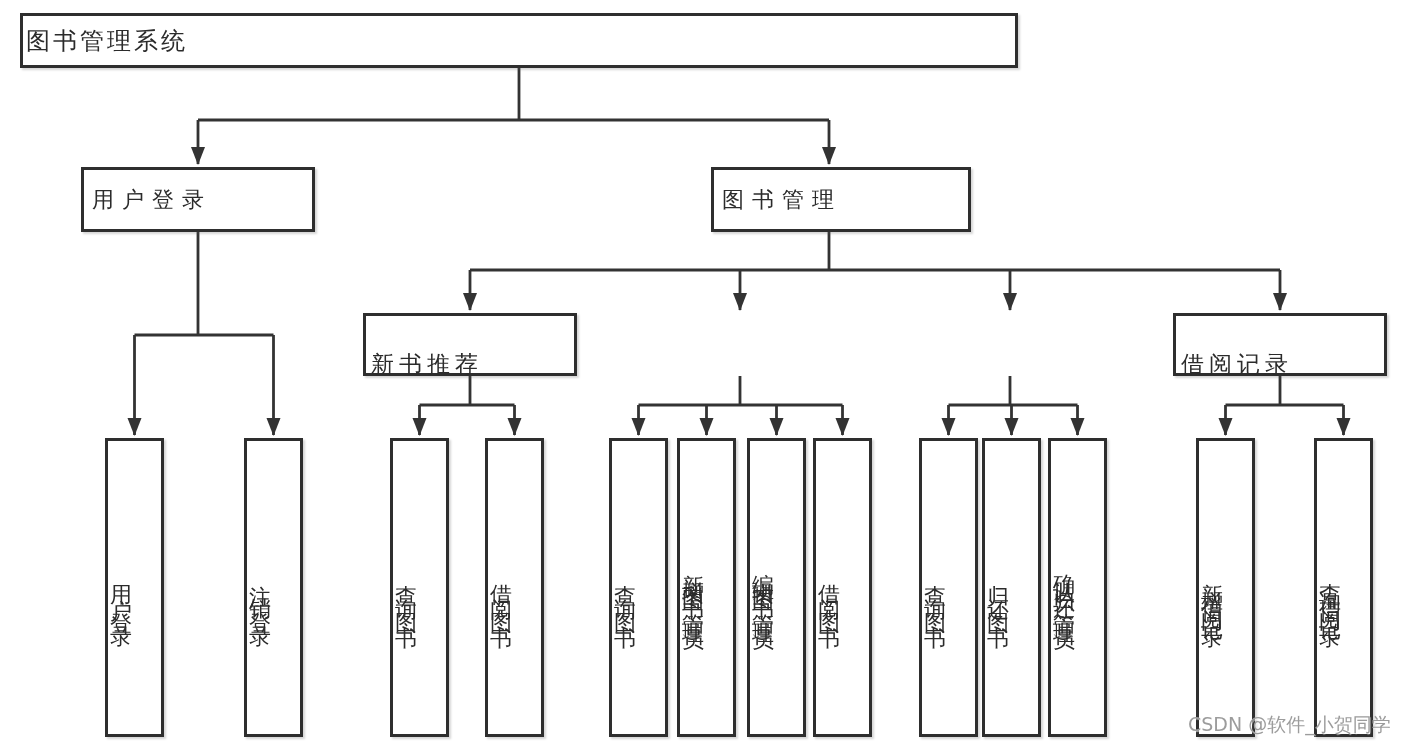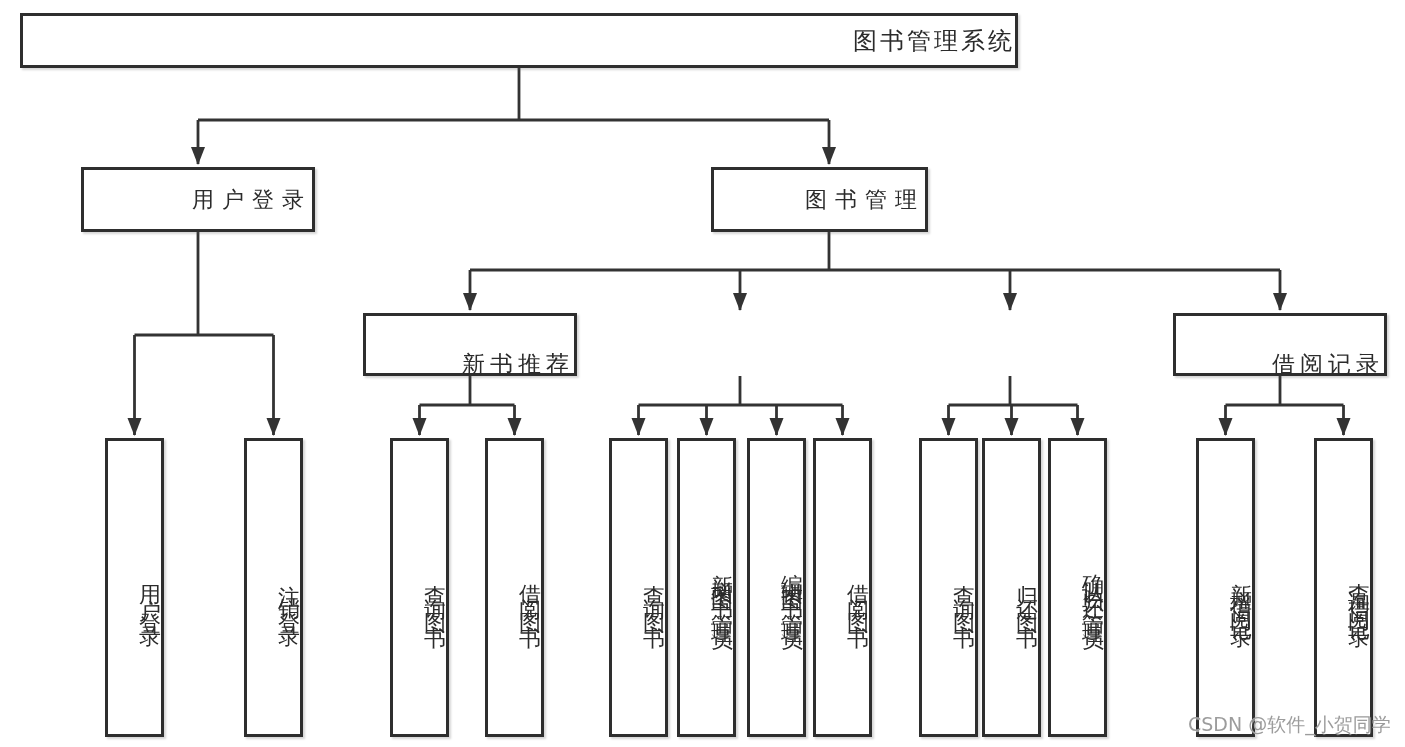--- a/index.html
+++ b/index.html
@@ -21,23 +21,24 @@
   svg.connectors {
     position: absolute; left: 0; top: 0; width: 1405px; height: 747px;
     z-index: 0;
   }
   svg.connectors path { stroke: var(--c-line); stroke-width: 2.8; fill: none; }
   .node {
     position: absolute;
     background: var(--c-fill);
     border: 3px solid var(--c-border);
     box-shadow: 2px 2px 2px rgba(90,90,90,0.25);
-    display: flex; align-items: center; justify-content: flex-end;
+    display: flex; align-items: center; justify-content: flex-start;
     z-index: 1;
     color: var(--c-text);
+    font-family: Liberation Mono, monospace;
   }
   .root-node { left: 20px; top: 13px; width: 998px; height: 55px; }
   .root-node .hlabel { font-size: 24px; letter-spacing: 3px; padding-left: 3px; }
   .lv2 { top: 167px; height: 65px; }
   .lv2 .hlabel { font-size: 22px; letter-spacing: 8px; padding-left: 8px; }
   .lv3 { top: 313px; height: 63px; width: 214px; }
   .lv3 .hlabel { font-size: 23px; letter-spacing: 5px; padding-left: 5px; margin-top: 40px; }
   .hlabel { white-space: nowrap; }
   .leaf { top: 438px; height: 299px; width: 59px; }
   .vtext {
@@ -101,21 +102,21 @@
     <path marker-end="url(#arrow)" d="M1343.5,405 V435"></path>
   </svg>
 
   <div class="node root-node">
     <span class="hlabel">图书管理系统</span>
   </div>
 
   <div class="node lv2" style="left:81px;width:234px">
     <span class="hlabel">用户登录</span>
   </div>
-  <div class="node lv2" style="left:711px;width:217px">
+  <div class="node lv2" style="left:711px;width:260px">
     <span class="hlabel">图书管理</span>
   </div>
 
   <div class="node lv3" style="left:363px">
     <span class="hlabel">新书推荐</span>
   </div>
   <div class="node lv3" style="left:1173px">
     <span class="hlabel">借阅记录</span>
   </div>
 

